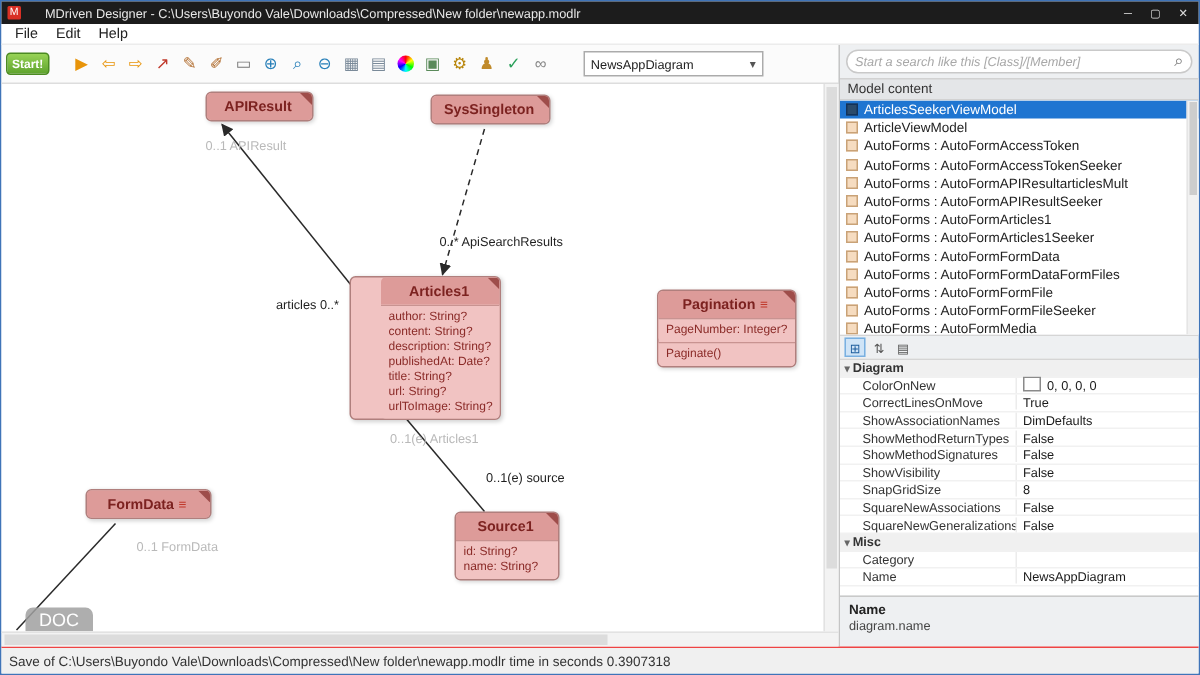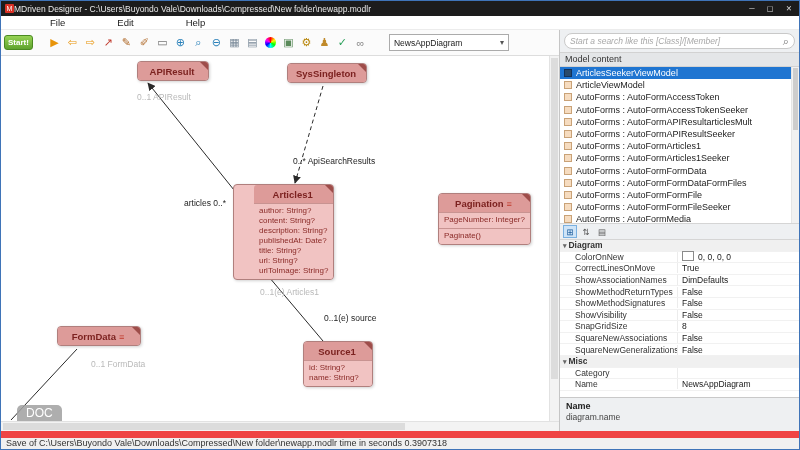--- a/index.html
+++ b/index.html
@@ -1,29 +1,29 @@
 <!DOCTYPE html>
 <html><head>
 <meta charset="utf-8">
 <style>
   * { box-sizing: border-box; margin: 0; padding: 0; }
   html,body { width:800px; height:450px; overflow:hidden; }
   body { font-family: "Liberation Sans", sans-serif; background:#fff; }
   .window { width:800px; height:450px; display:flex; flex-direction:column; border:1px solid #3f74b8; }
 
   
-  .titlebar { height:15px; background:#1c1c1c; color:#fff; display:flex; align-items:center; gap:0; padding:0 4px; flex:none; }
+  .titlebar { height:15px; background:#1c1c1c; color:#fff; display:flex; align-items:center; gap:16px; padding:0 4px; flex:none; }
   .app-icon { width:9px; height:9px; background:#d93025; color:#fff; font-size:7px; line-height:9px; text-align:center; border-radius:1px; flex:none; }
   .title-text { flex:1; font-size:8.5px; white-space:nowrap; overflow:hidden; color:#e8e8e8; }
   .win-btns { display:flex; gap:12px; padding-right:3px; }
   .win-btn { font-size:7.5px; color:#ddd; cursor:default; }
 
   
   .menubar { height:14px; background:#ffffff; border-bottom:1px solid #ececec; display:flex; align-items:center; padding-left:3px; flex:none; }
-  .menu-item { font-size:9.5px; color:#222; padding:0 6px;margin-left:40px; }
+  .menu-item { font-size:9.5px; color:#222; padding:0 6px; }
 
   .content { flex:1; display:flex; min-height:0; }
   .left-col { flex:1; display:flex; flex-direction:column; min-width:0; }
 
   
   .toolbar { height:26px; background:#fbfbfb; border-bottom:1px solid #ddd; display:flex; align-items:center; gap:10px; padding:0 3px; flex:none; }
   .start-btn { background:linear-gradient(#97d355,#5fa32e); color:#fff; font-size:8px; font-weight:bold; border:1px solid #4b8a21; border-radius:3px; padding:2px 3px; margin-right:3px; }
   .tb-icon { width:17px; height:18px; display:flex; align-items:center; justify-content:center; font-size:11px; border-radius:2px; }
   .tb-icon .wheelshape { width:11px; height:11px; border-radius:50%; background:conic-gradient(#f00,#ff0,#0f0,#0ff,#00f,#f0f,#f00); }
   .tb-select { margin-left:10px; width:120px; height:17px; background:#fff; border:1px solid #ababab; font-size:8.5px; display:flex; align-items:center; justify-content:space-between; padding:0 4px; color:#222; }
@@ -76,21 +76,21 @@
   .prow .pval { flex:1; padding-left:4px; color:#1a1a1a; white-space:nowrap; overflow:hidden; }
   .prow.cat { background:#f0f0f0; font-weight:bold; color:#444; }
   .prow.cat .pname { border-right:none; padding-left:3px; width:auto; }
   .prow.cat .pname::before { content:"▾ "; font-size:7px; color:#666; }
   .prow.has-swatch .pval::before { content:""; display:inline-block; width:10px; height:8px; border:1px solid #8a8a8a; background:#fff; margin-right:4px; vertical-align:-1px; }
 
   .pdesc { height:34px; background:#eef0f2; border-top:1px solid #c9c9c9; padding:3px 6px; flex:none; }
   .pdesc-title { font-weight:bold; font-size:9px; color:#222; }
   .pdesc-text { font-size:8.5px; color:#444; margin-top:1px; }
 
-  .statusbar { height:18px; background:#f0f0f0; border-top:7px solid #ef4444; display:flex; align-items:flex-start; padding:0 5px; font-size:9px; color:#333; flex:none; white-space:nowrap; overflow:hidden; }
+  .statusbar { height:18px; background:#f0f0f0; border-top:1px solid #ef4444; display:flex; align-items:center; padding:0 5px; font-size:9px; color:#333; flex:none; white-space:nowrap; overflow:hidden; }
 </style>
 </head>
 <body>
 
 <div class="window">
 
   <div class="titlebar">
     <span class="app-icon">M</span>
     <span class="title-text">MDriven Designer - C:\Users\Buyondo Vale\Downloads\Compressed\New folder\newapp.modlr</span>
     <span class="win-btns">

